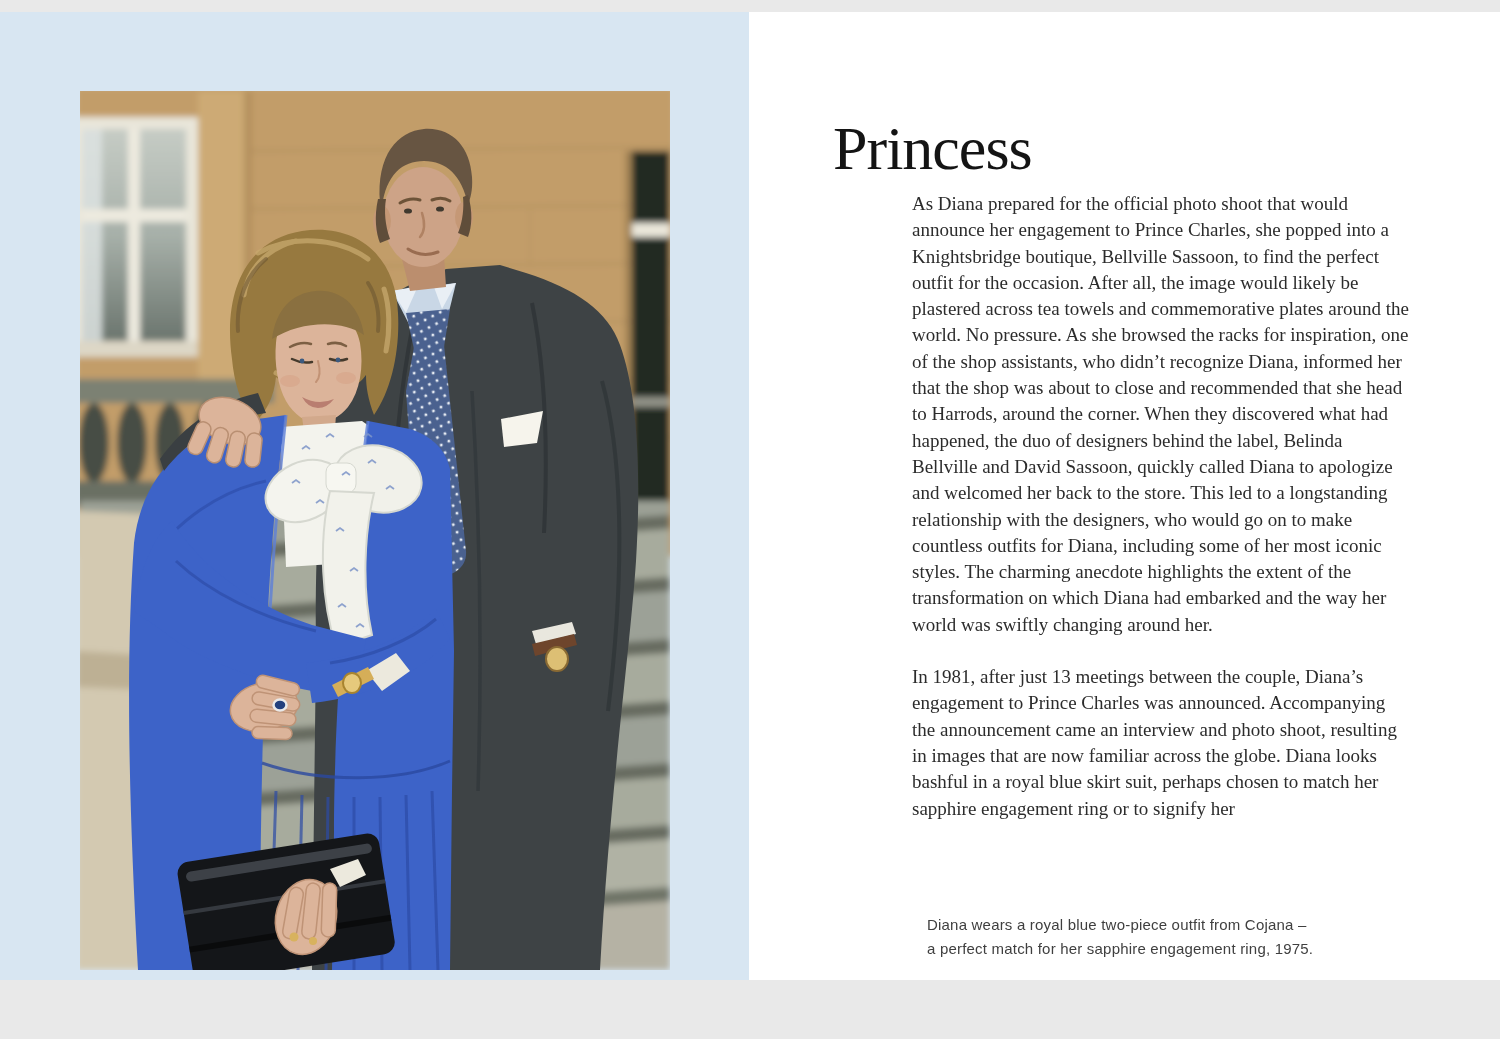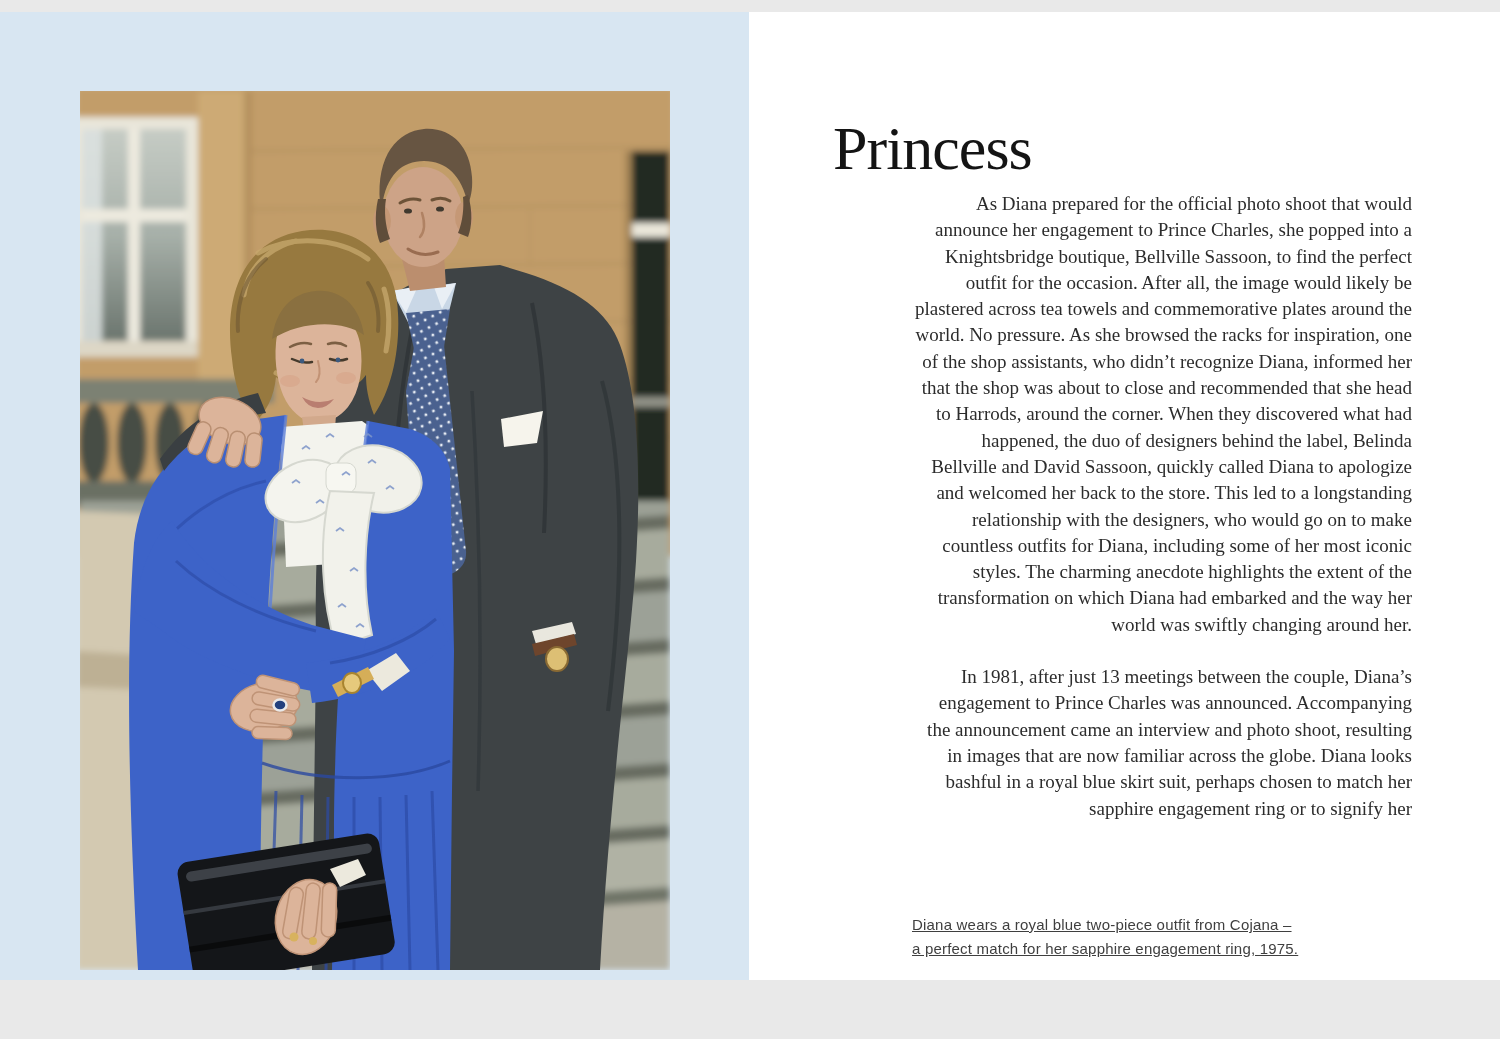--- a/index.html
+++ b/index.html
@@ -10,25 +10,25 @@
   .photo-frame{position:absolute;left:80px;top:79px;width:590px;height:879px;overflow:hidden;}
   .photo-frame svg{display:block;width:590px;height:879px;}
   .right-page{position:absolute;left:749px;top:0;width:751px;height:1039px;
               background:var(--page-white,#ffffff);}
   .title{position:absolute;left:84px;top:62px;font-family:"Liberation Serif",serif;
          font-weight:400;font-size:62px;line-height:1.05;letter-spacing:-1px;
          color:var(--title-ink,#141414);}
   .body-text{position:absolute;left:163px;top:179px;width:500px;
              font-size:19px;line-height:26.3px;color:var(--ink,#2c2c2c);
              text-rendering:optimizeLegibility;}
-  .body-text p{margin:0;text-align:right;}
+  .body-text p{margin:0;}
   .body-text p + p{margin-top:26px;}
-  .caption{position:absolute;left:163px;top:901px;font-family:"Liberation Sans",sans-serif;
+  .caption{position:absolute;left:178px;top:901px;font-family:"Liberation Sans",sans-serif;
            font-size:15px;line-height:23.5px;letter-spacing:.2px;
-           color:var(--caption-gray,#3f3f3f);text-decoration:underline;}
+           color:var(--caption-gray,#3f3f3f);}
   .footer{position:absolute;right:46px;top:976px;display:flex;align-items:baseline;gap:42px;
           font-family:Liberation Serif, serif;font-weight:bold;color:#1e1e1e;}
   .footer .section{font-size:12.5px;letter-spacing:3.2px;}
   .footer .pagenum{font-size:18px;letter-spacing:1px;}
 </style>
 </head>
 <body>
 
 <div class="spread">
 

